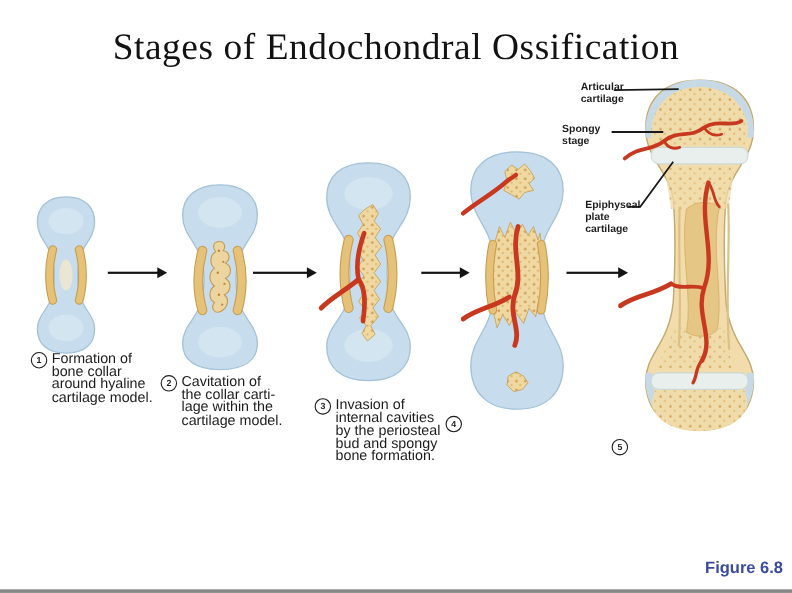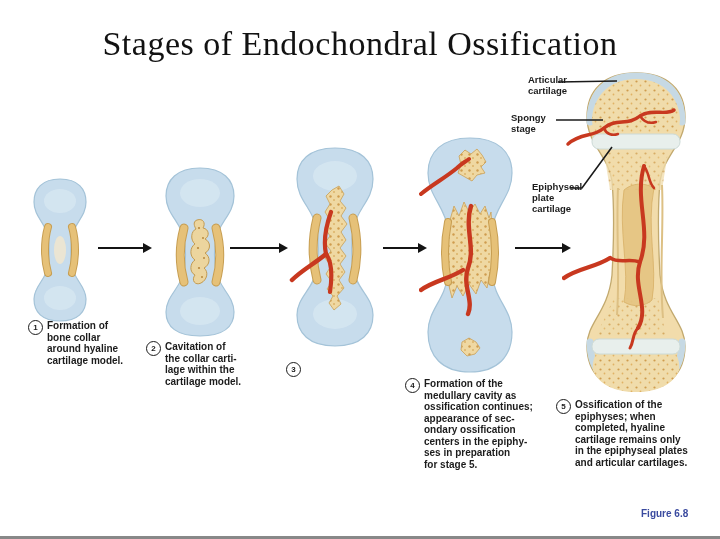--- a/index.html
+++ b/index.html
@@ -19,29 +19,29 @@
     content:"";position:absolute;right:-8px;top:-4px;width:0;height:0;
     border-left:9px solid #141414;border-top:5px solid transparent;border-bottom:5px solid transparent;
   }
   .cap{position:absolute;display:flex;gap:4px;align-items:flex-start;}
   .badge{
     flex:0 0 auto;width:13px;height:13px;border:1.4px solid #1c1c1c;border-radius:50%;
     display:flex;align-items:center;justify-content:center;
     font-size:8px;font-weight:bold;color:#1c1c1c;line-height:1;
   }
   .cap .txt{
-    font-size:10px;line-height:11.5px;font-weight:bold;color:#1c1c1c;white-space:pre-line;
+    font-size:13px;line-height:11.5px;font-weight:normal;color:#1c1c1c;white-space:pre-line;
   }
   .alabel{
     position:absolute;font-size:9.5px;line-height:11px;font-weight:bold;color:#1c1c1c;
     white-space:pre-line;
   }
   .overlay{position:absolute;left:0;top:0;pointer-events:none;}
   .figref{
-    position:absolute;left:641px;top:508px;font-size:10px;font-weight:bold;color:#3a4a9f;
+    position:absolute;left:641px;top:508px;font-size:15px;font-weight:bold;color:#3a4a9f;
   }
   .c1{left:28px;top:320px;width:112px;}
   .c2{left:146px;top:341px;width:128px;}
   .c3{left:286px;top:362px;width:122px;}
   .c4{left:405px;top:378px;width:152px;}
   .c5{left:556px;top:399px;width:158px;}
   .lab-art{left:528px;top:74px;}
   .lab-spongy{left:511px;top:112px;}
   .lab-epi{left:532px;top:181px;}
 </style>
@@ -190,37 +190,28 @@
   </div>
   <div class="cap c2">
     <span class="badge">2</span>
     <span class="txt">Cavitation of
 the collar carti-
 lage within the
 cartilage model.</span>
   </div>
   <div class="cap c3">
     <span class="badge">3</span>
+    <span class="txt">Invasion of
+internal cavities
+by the periosteal
+bud and spongy
+bone formation.</span>
   </div>
   <div class="cap c4">
     <span class="badge">4</span>
-    <span class="txt">Formation of the
-medullary cavity as
-ossification continues;
-appearance of sec-
-ondary ossification
-centers in the epiphy-
-ses in preparation
-for stage 5.</span>
   </div>
   <div class="cap c5">
     <span class="badge">5</span>
-    <span class="txt">Ossification of the
-epiphyses; when
-completed, hyaline
-cartilage remains only
-in the epiphyseal plates
-and articular cartilages.</span>
   </div>
 
   <div class="figref">Figure 6.8</div>
 
 </div>
 
 </body></html>

